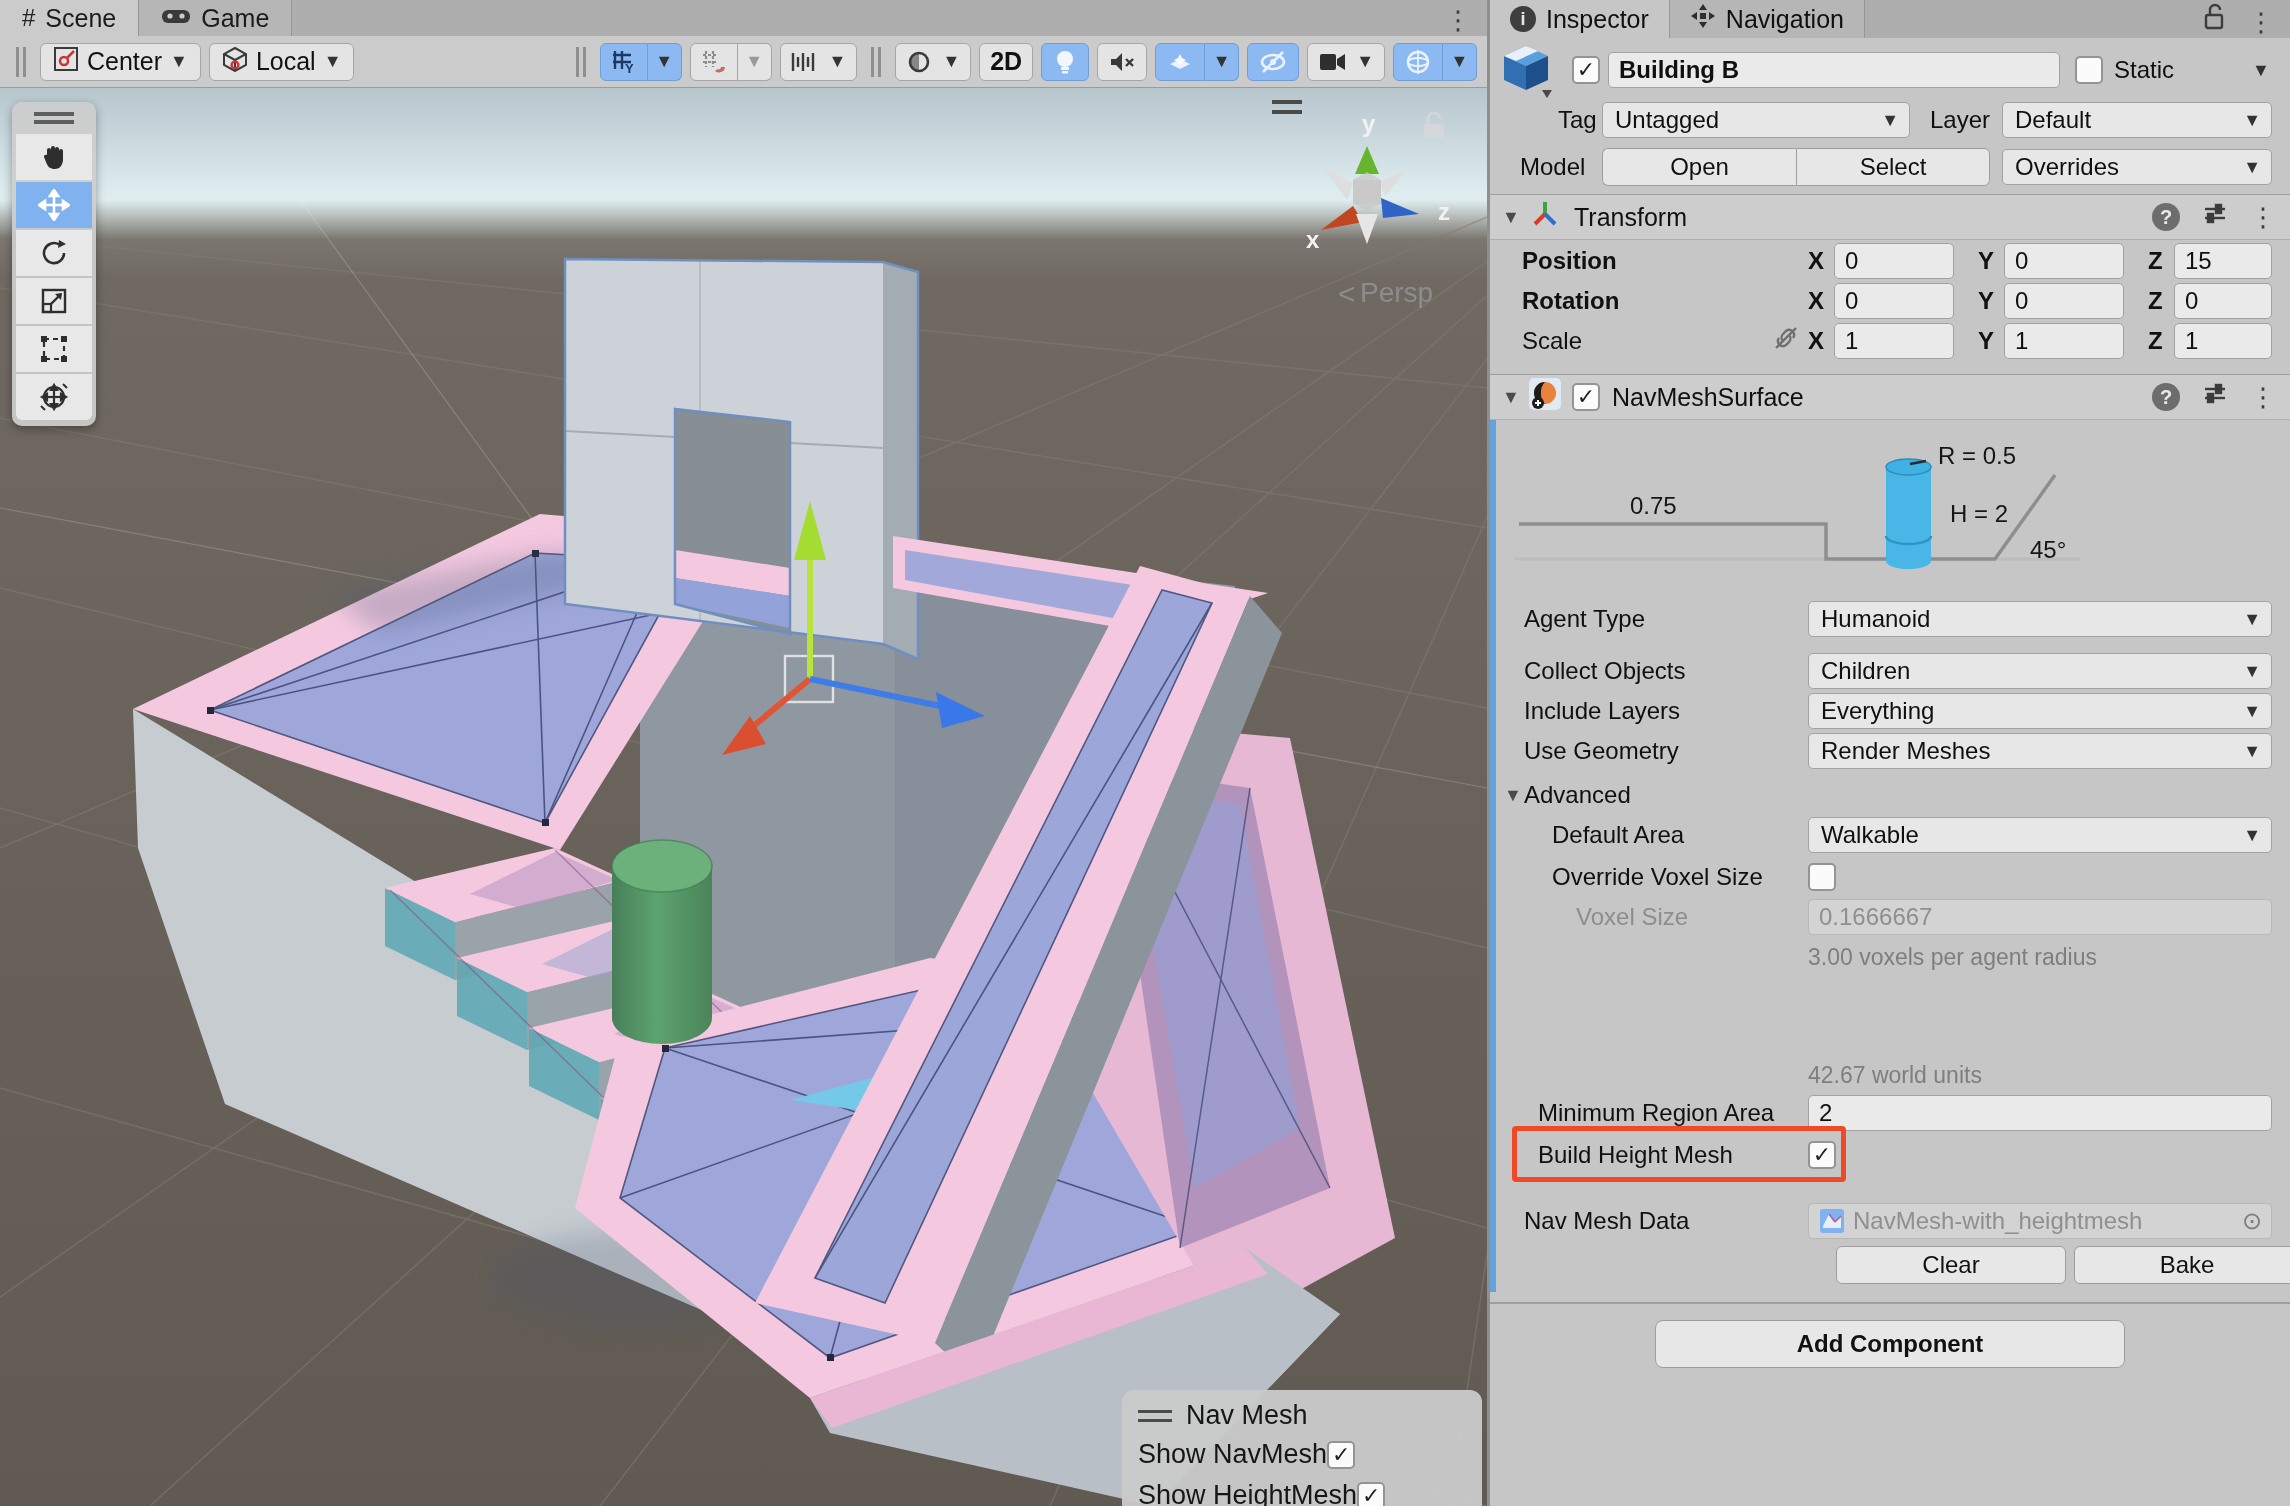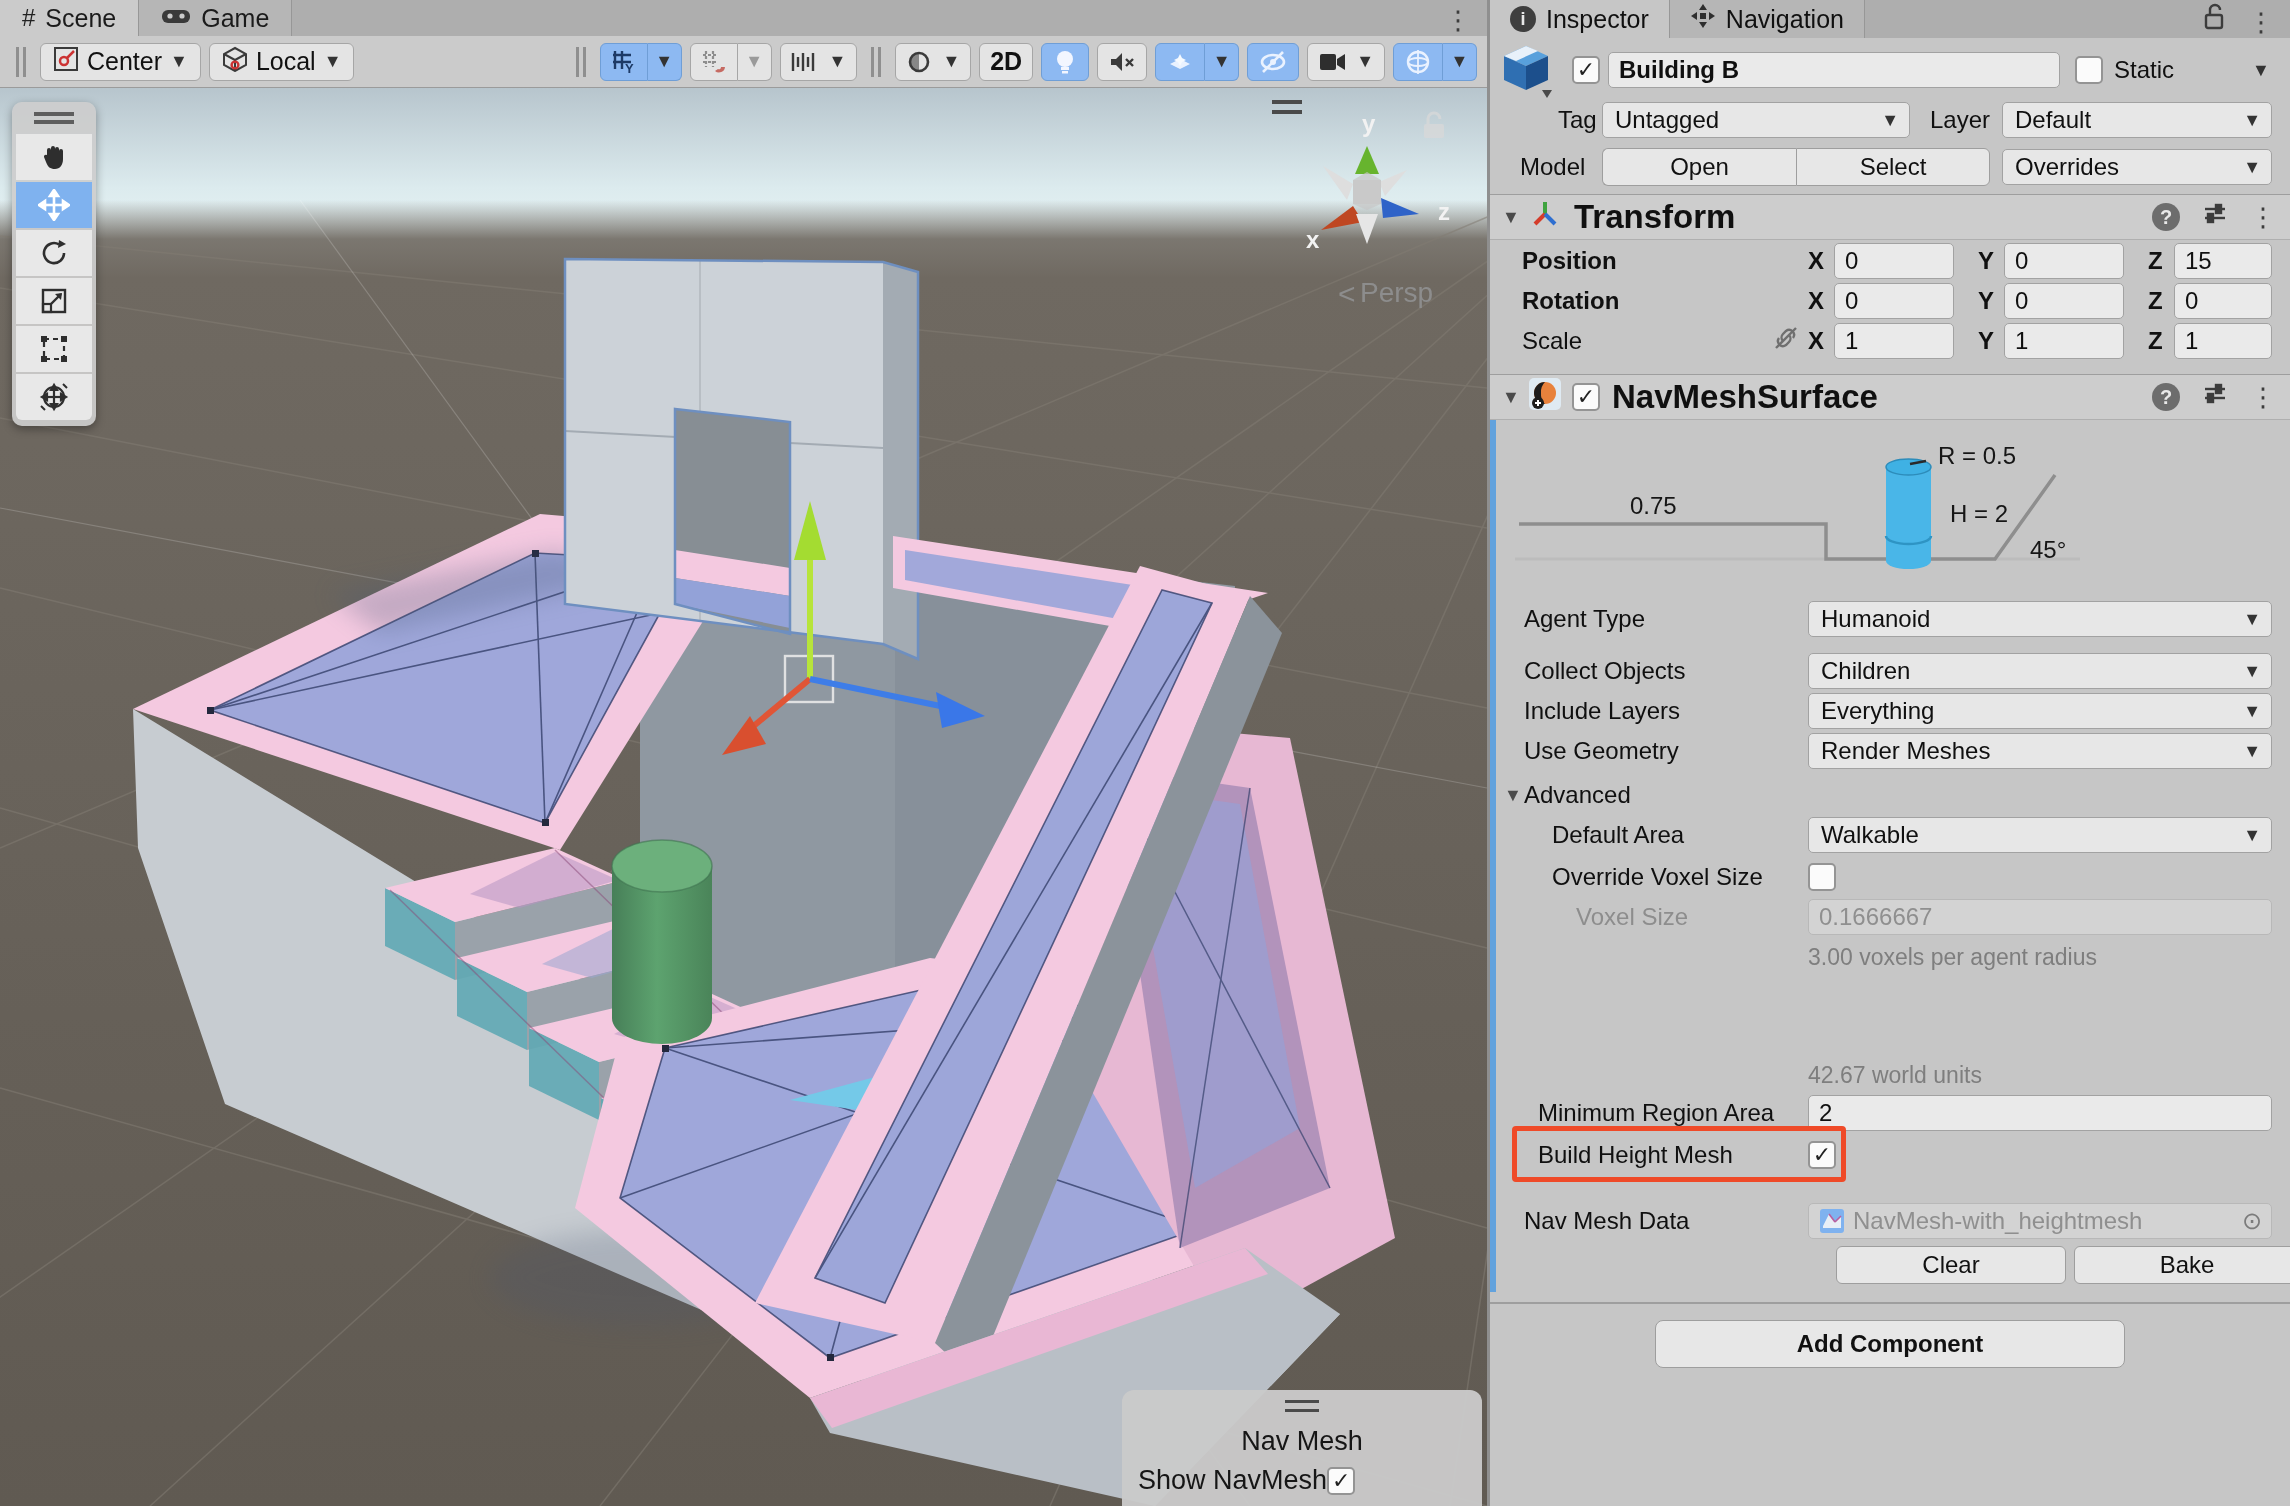--- a/index.html
+++ b/index.html
@@ -37,21 +37,21 @@
   
   .palette { position:absolute; left:12px; top:14px; width:84px; background:rgba(205,205,205,0.92); border-radius:10px; box-shadow:0 3px 10px rgba(0,0,0,0.35); padding:6px 4px 4px; }
   .palette .handle { width:40px; margin:4px auto 10px; border-top:4px solid #5e5e5e; border-bottom:4px solid #5e5e5e; height:12px; }
   .ptool { width:76px; height:46px; background:#e8e8e8; display:flex; align-items:center; justify-content:center; margin:0 auto 2px; }
   .ptool:first-of-type { border-radius:6px 6px 0 0; }
   .ptool:last-of-type { border-radius:0 0 6px 6px; }
   .ptool.active { background:#7fb2ef; }
 
   
   .nav-overlay { position:absolute; left:1122px; top:1302px; width:360px; height:116px; background:rgba(202,202,202,0.96); border-radius:12px 12px 0 0; padding:10px 16px 0 16px; }
-  .nav-overlay .head { display:flex; align-items:center; gap:14px; margin-bottom:8px;flex-direction:column; }
+  .nav-overlay .head { display:flex; align-items:center; gap:14px; margin-bottom:8px; }
   .nav-overlay .grip { width:34px; height:12px; border-top:3px solid #4a4a4a; border-bottom:3px solid #4a4a4a; }
   .nav-overlay .title { font-size:27px; color:#161616; }
   .nav-row { display:flex; align-items:center; margin:6px 0 10px; }
   .nav-row .lbl { font-size:27px; color:#161616; }
 
   .cb { width:28px; height:28px; background:#fbfbfb; border:2px solid #949494; border-radius:5px; display:flex; align-items:center; justify-content:center; font-size:22px; color:#222; }
   .cb span { line-height:1; }
 
   
   .inspector { position:absolute; left:1490px; top:0; width:800px; height:1506px; background:#c6c6c6; font-size:24px; color:#101010; }
@@ -63,21 +63,21 @@
   .lblcol { position:absolute; left:34px; white-space:nowrap; }
   .lbl2 { left:62px; } .lbl3 { left:86px; color:#8d8d8d; }
   .valcol { position:absolute; left:318px; width:464px; display:flex; align-items:center; }
   .dropdown { height:36px; width:100%; background:#e7e7e7; border:1px solid #a2a2a2; border-radius:5px; display:flex; align-items:center; padding:0 12px; position:relative; }
   .dropdown .dcaret { position:absolute; right:10px; font-size:18px; color:#333; }
   .field { height:36px; width:100%; background:#eaeaea; border:1px solid #a2a2a2; border-radius:5px; display:flex; align-items:center; padding:0 10px; }
   .field.disabled { background:#d3d3d3; border-color:#b8b8b8; color:#8f8f8f; }
   .hint { color:#7e7e7e; font-size:23px; }
   .comp-header { position:absolute; left:0; width:800px; height:46px; background:#cdcdcd; border-top:1px solid #9e9e9e; border-bottom:1px solid #aFaFaF; display:flex; align-items:center; }
   .fold { margin-left:12px; font-size:18px; color:#4a4a4a; width:26px; }
-  .comp-title { font-weight:bold; font-size:33px; }
+  .comp-title { font-weight:normal; font-size:25px; }
   .hdr-icons { position:absolute; right:14px; display:flex; align-items:center; gap:22px; }
   .help { width:28px; height:28px; border-radius:50%; background:#6d6d6d; color:#e9e9e9; font-size:20px; font-weight:bold; display:flex; align-items:center; justify-content:center; }
   .btn { height:38px; background:#e7e7e7; border:1px solid #9e9e9e; border-radius:6px; display:flex; align-items:center; justify-content:center; font-size:24px; color:#111; }
   .seg-open { border-radius:6px 0 0 6px; border-right:none; }
   .seg-select { border-radius:0 6px 6px 0; }
   .axis { font-weight:bold; margin-right:8px; font-size:24px; }
   .num { width:120px; margin-right:18px; }
   .override-bar { position:absolute; left:0; top:420px; width:6px; height:872px; background:#62a2dd; }
   .hl-red { position:absolute; left:22px; top:1126px; width:334px; height:56px; border:5px solid #ef4a28; border-radius:4px; pointer-events:none; }
   .separator { position:absolute; left:0; top:1302px; width:800px; border-top:2px solid #9e9e9e; }

